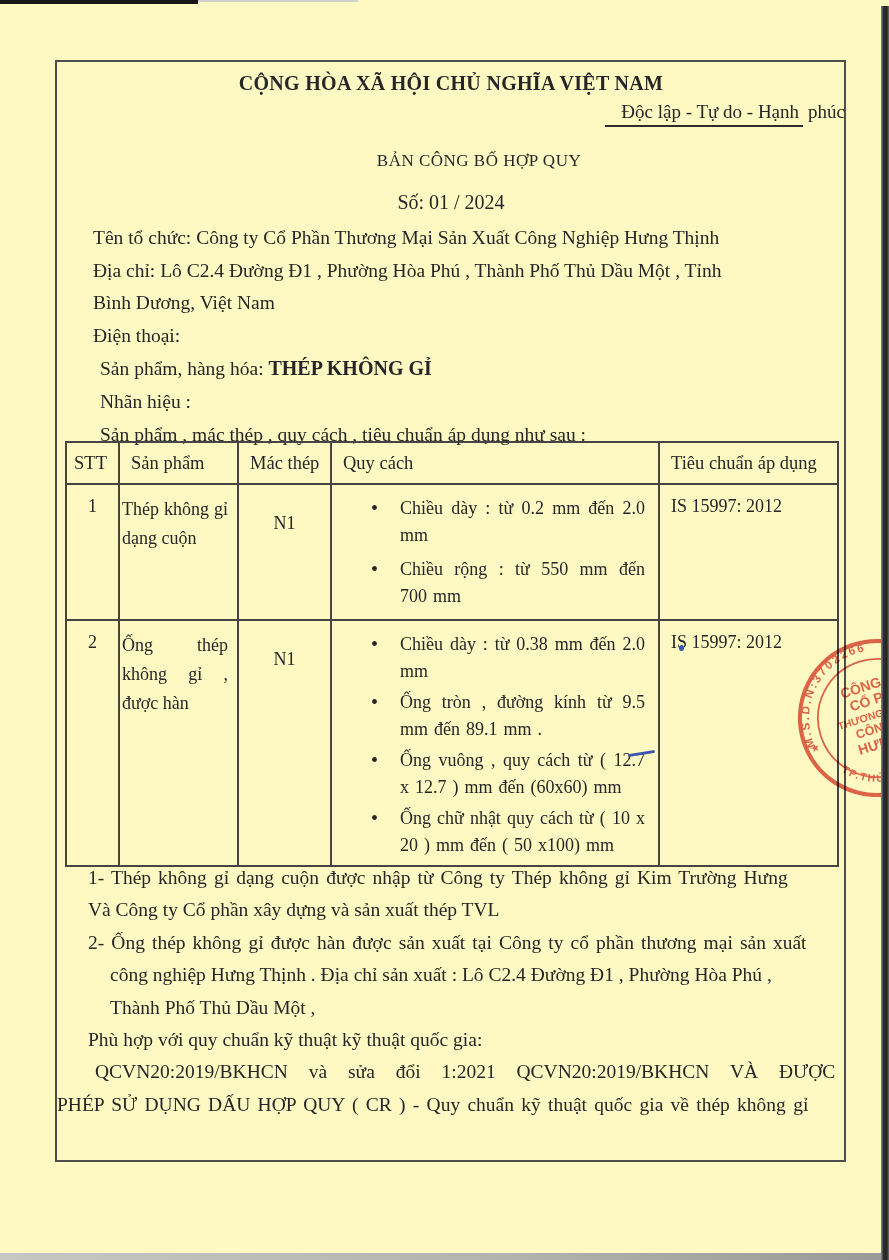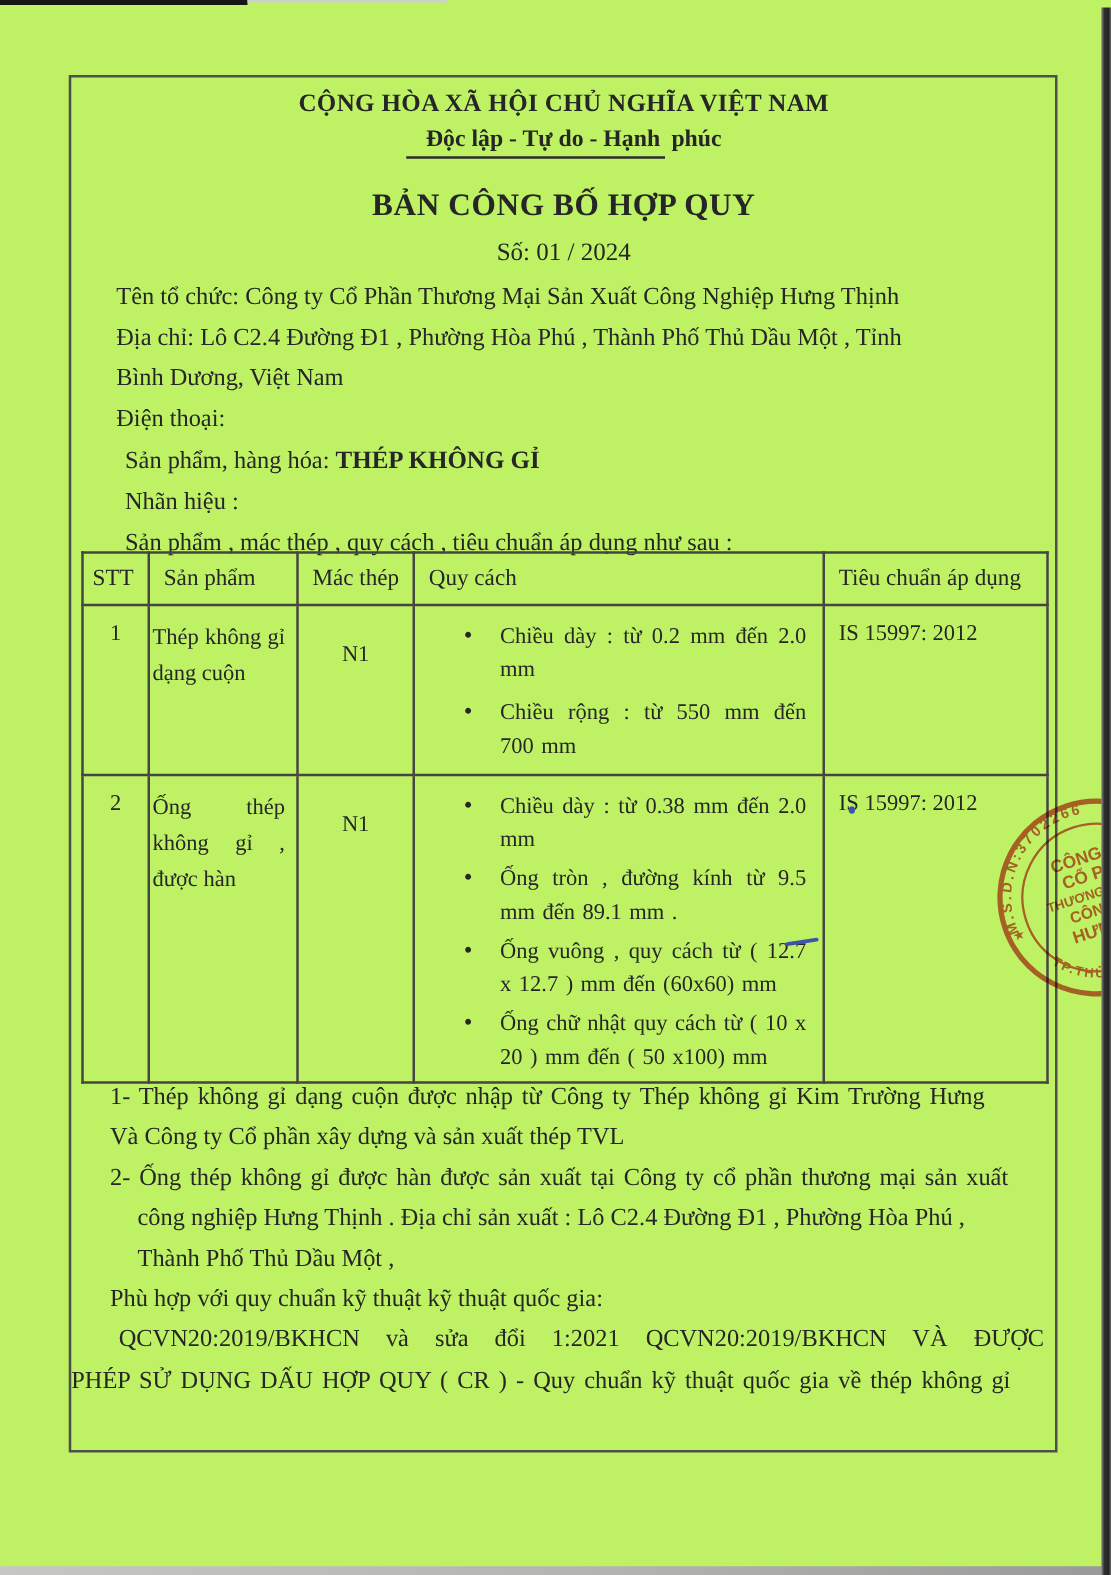--- a/index.html
+++ b/index.html
@@ -1,37 +1,37 @@
 <!DOCTYPE html>
 <html><head>
 <meta charset="utf-8">
 <style>
   html,body{margin:0;padding:0;}
   .page{
     position:relative;width:889px;height:1260px;overflow:hidden;
-    background:#bef264;
+    background:#fef9c3;
     font-family:"Liberation Serif","DejaVu Serif",serif;
     color:#262626;
   }
   
   .mark-topleft{position:absolute;left:0;top:0;width:198px;height:4px;background:#161616;}
   .mark-topline{position:absolute;left:198px;top:0;width:160px;height:2px;background:#cfcfcc;}
   .edge-right{position:absolute;right:0;top:6px;width:8px;height:1254px;z-index:10;
     background:linear-gradient(to right,#8d8d8d 0%,#2f2f2f 30%,#242424 72%,#6e6e6e 100%);}
   .edge-bottom{position:absolute;left:0;bottom:0;width:889px;height:7px;z-index:9;
     background:linear-gradient(to right,#c6c6c4 0%,#b3b3b1 55%,#999 100%);}
   
   .frame{position:absolute;left:55px;top:60px;width:791px;height:1102px;
     border:2px solid #4e4e4c;box-sizing:border-box;}
   .centerline{position:absolute;left:57px;width:788px;text-align:center;}
   .national{top:72px;font-weight:bold;font-size:20px;letter-spacing:.3px;}
-  .motto{top:101px;font-weight:bold;font-size:19px;}
+  .motto{top:101px;font-weight:normal;font-size:19px;text-align:right;}
   .motto-underline{display:inline-block;border-bottom:2.5px solid #2c2c2c;padding:0 4px 2px 16px;}
   .motto-tail{padding-left:5px;}
-  .doc-title{top:151px;font-weight:bold;font-size:25px;letter-spacing:.5px;}
+  .doc-title{top:151px;font-weight:normal;font-size:17px;letter-spacing:.5px;padding-left:28px;}
   .doc-number{top:191px;font-size:20px;}
   
   .info{position:absolute;left:93px;top:222px;width:700px;font-size:19.5px;line-height:32.6px;}
   .info .indent{margin-left:7px;}
   .product-value{font-weight:bold;font-size:20px;}
   
   .spec-table{position:absolute;left:65px;top:441px;width:772px;border-collapse:collapse;
     font-size:18px;table-layout:fixed;}
   .spec-table th,.spec-table td{border:2px solid #454543;font-weight:normal;
     vertical-align:top;box-sizing:border-box;}

